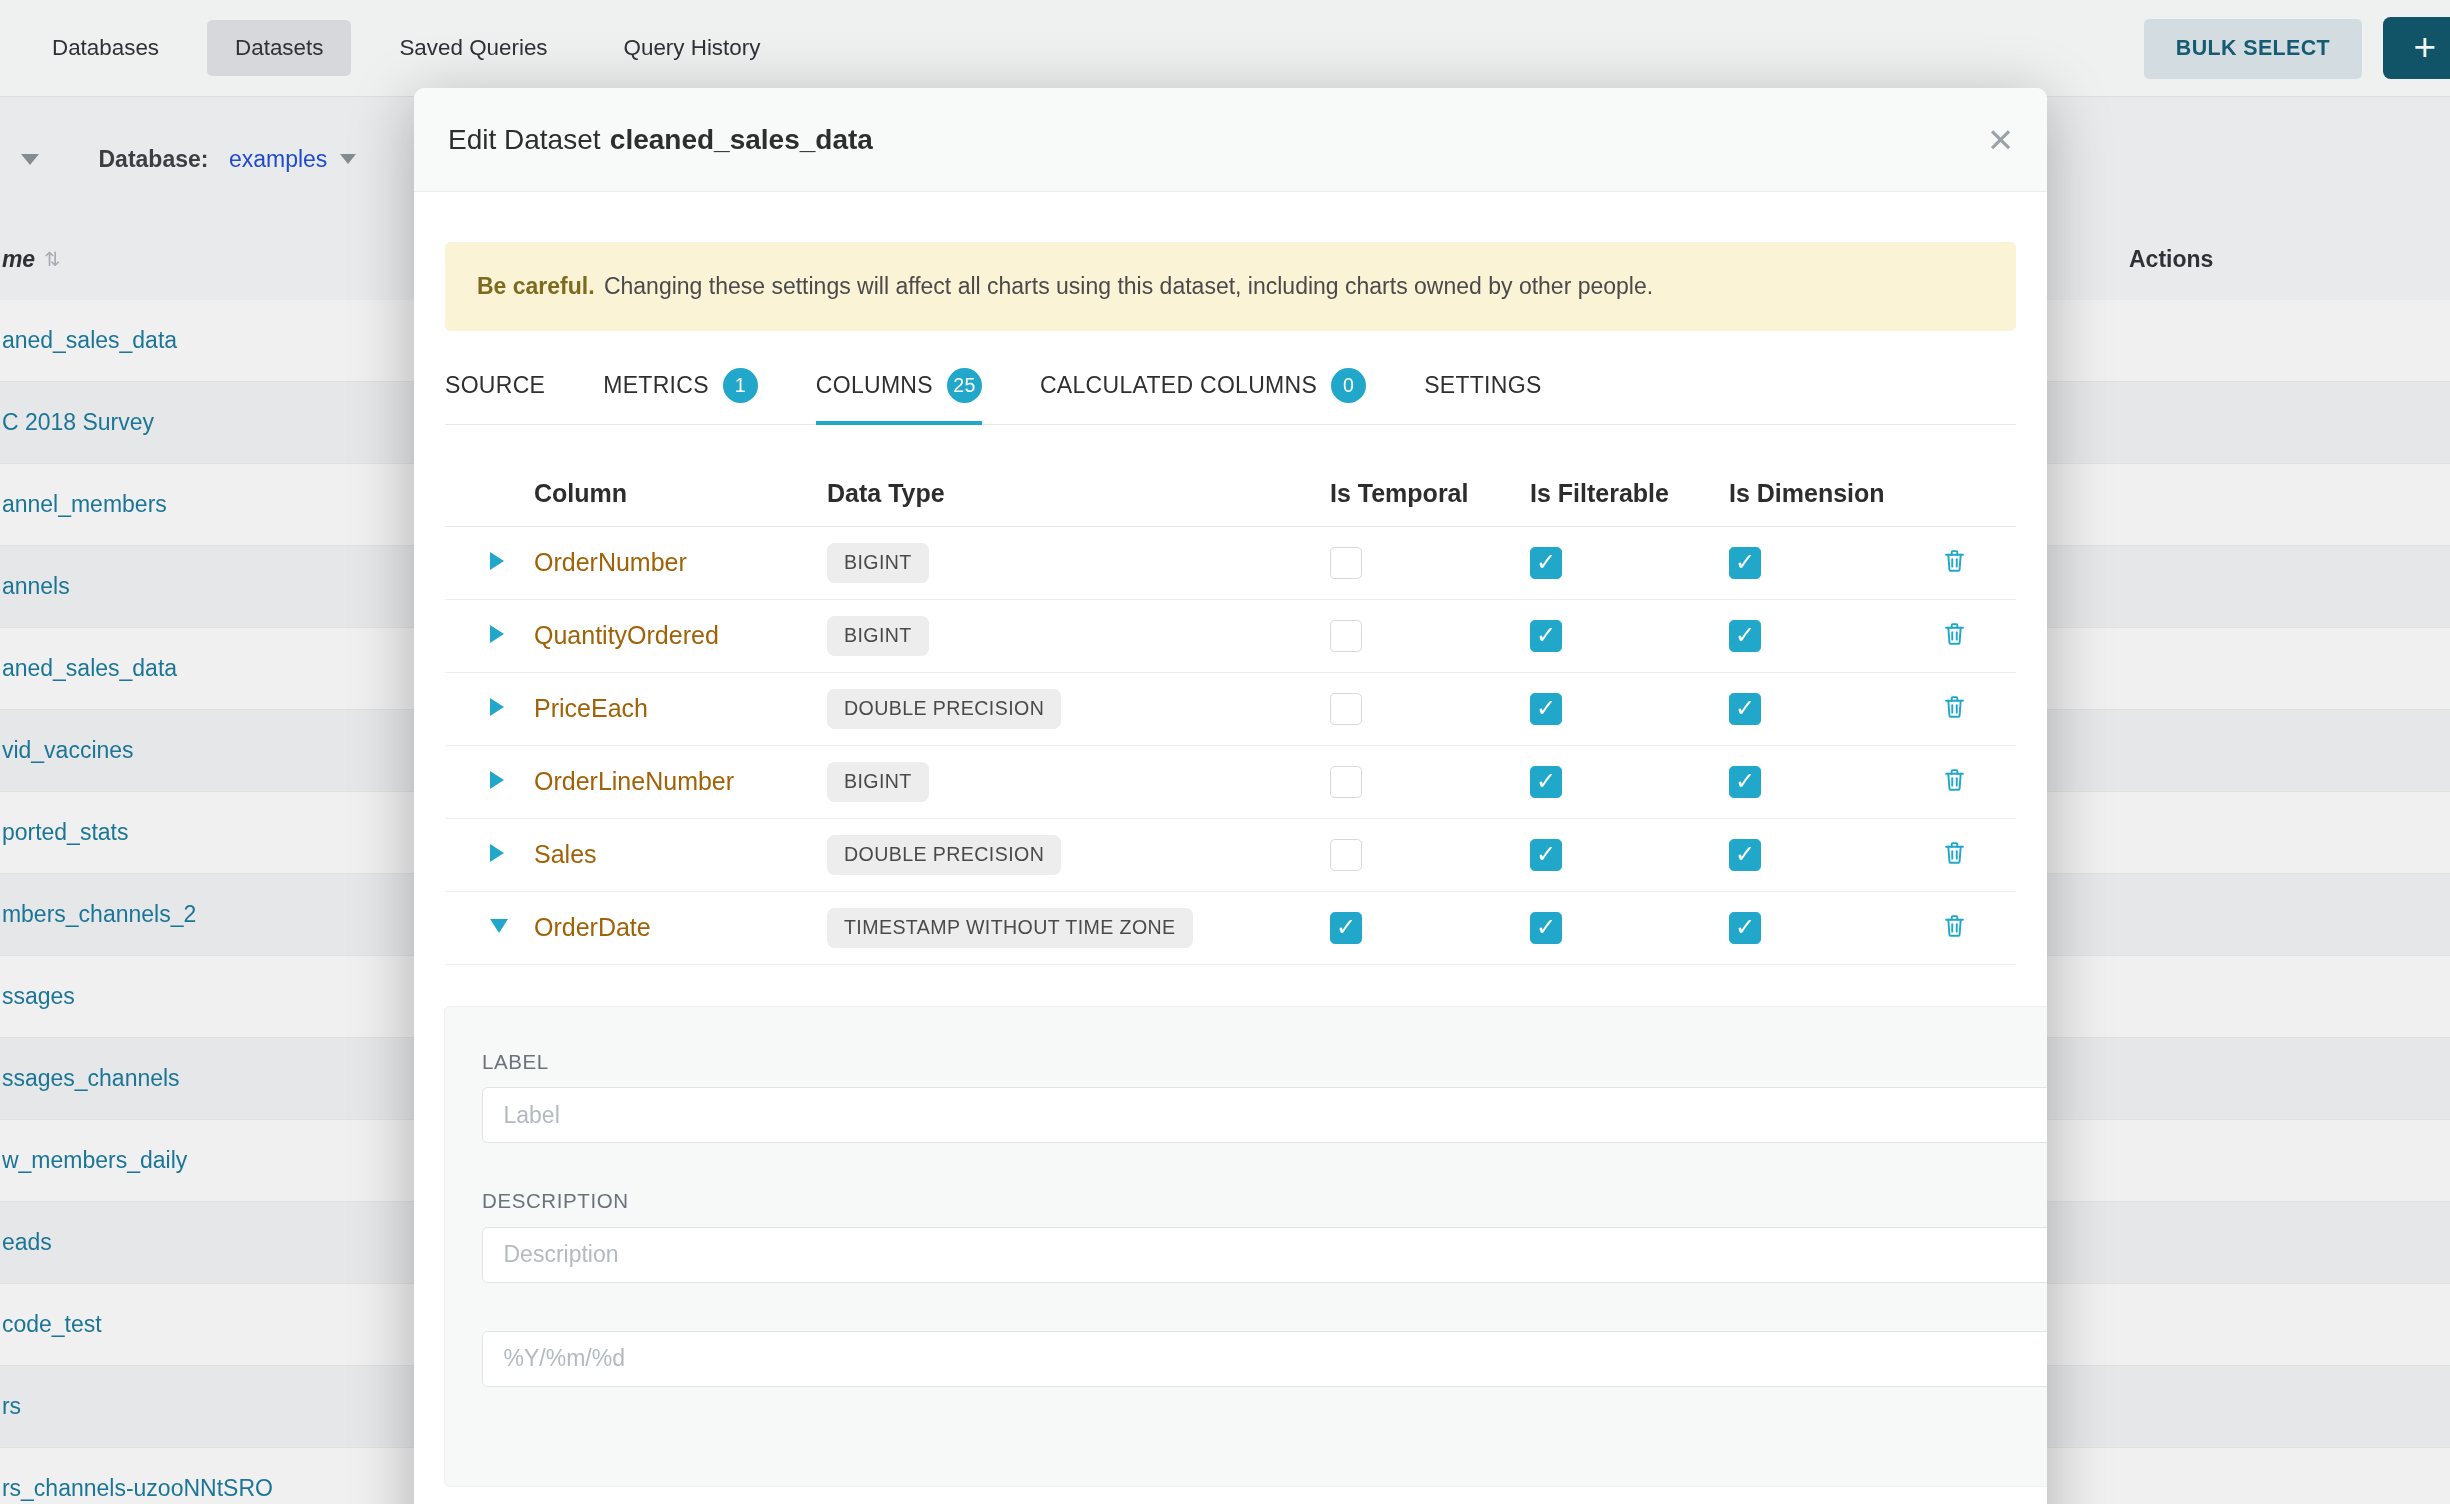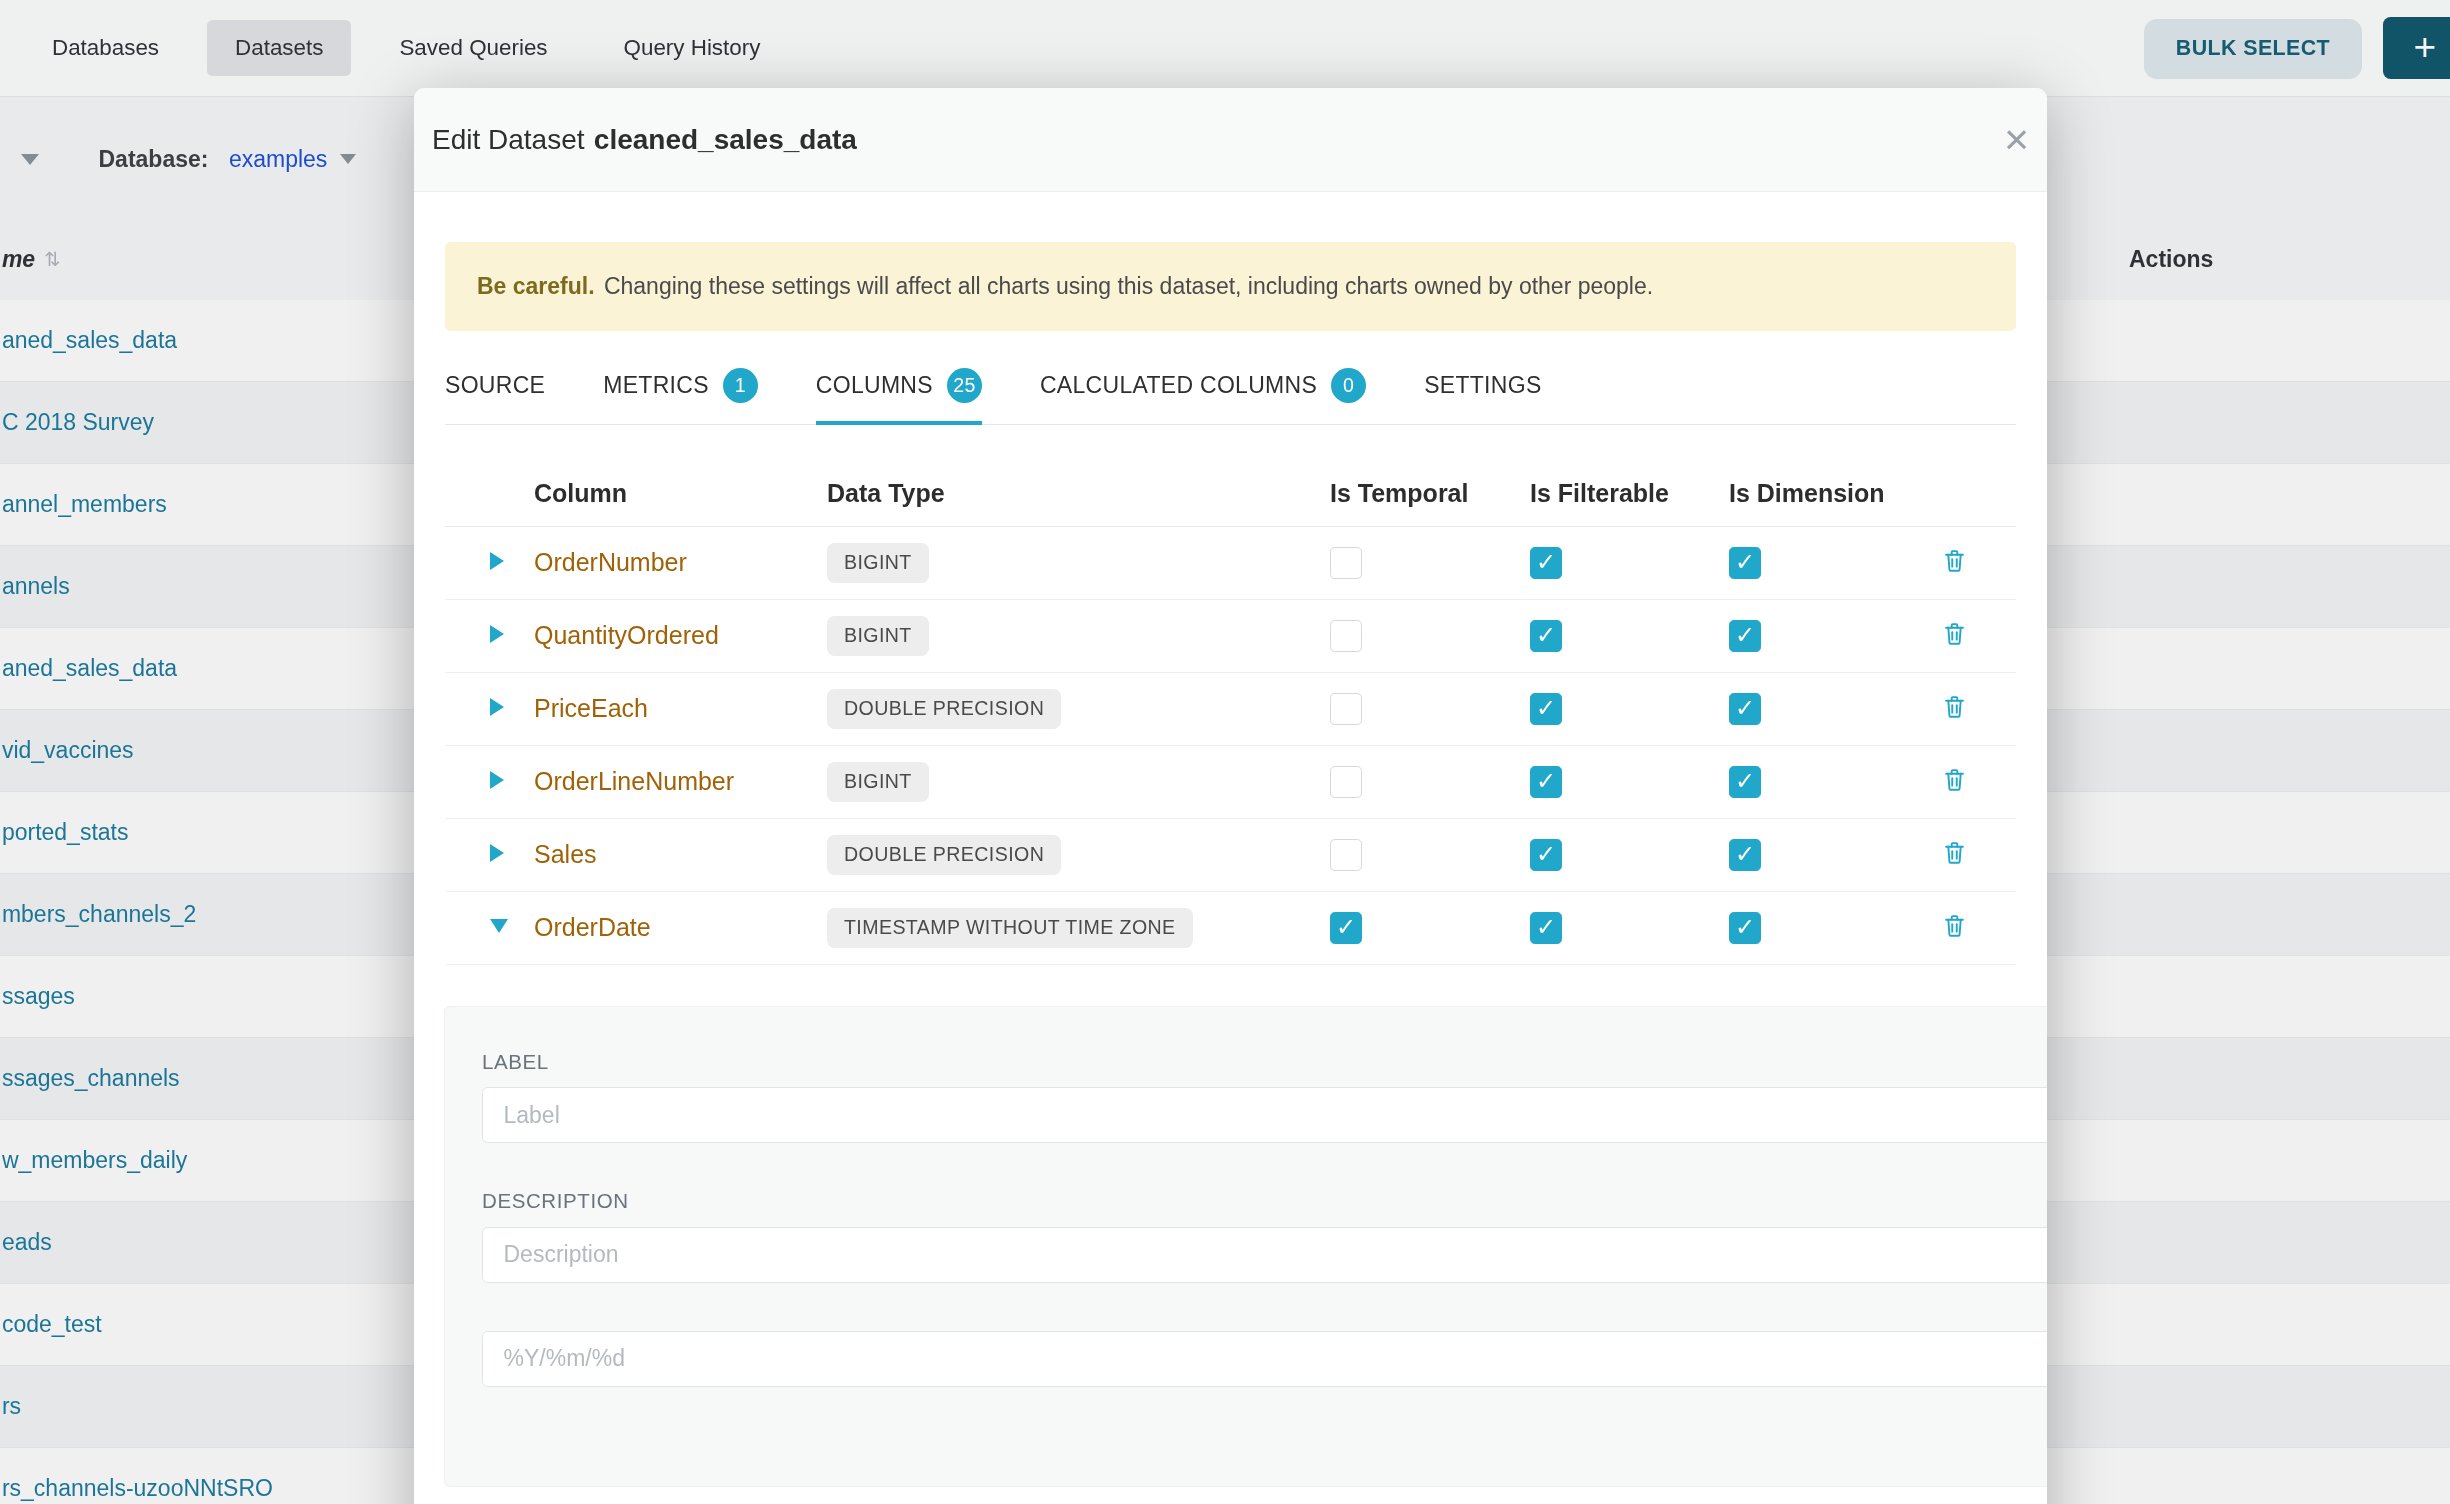--- a/index.html
+++ b/index.html
@@ -15,21 +15,21 @@
     position:absolute; top:0; left:0; right:0; height:97px;
     background:#fafbfb; border-bottom:0.9px solid #e7e8ea;
     display:flex; align-items:center; padding:0 24px; z-index:1;
   }
   .nav-tabs { display:flex; align-items:center; gap:20px; }
   .nav-tab { font-size:22.4px; color:#2f3337; padding:15px 28px; border-radius:5.6px; cursor:pointer; white-space:nowrap; }
   .nav-tab.active { background:#e0e2e5; }
   .bulk-select {
     position:absolute; right:88px; top:18.6px; height:60px; padding:0 32px;
     background:#dde6eb; color:#155e75; font-size:21.4px; font-weight:bold;
-    letter-spacing:0.4px; border:none; border-radius:13px; cursor:pointer;
+    letter-spacing:0.4px; border:none; border-radius:5px; cursor:pointer;
   }
   .add-btn {
     position:absolute; right:-17px; top:17px; width:84px; height:62px;
     background:var(--add-bg); border:none; border-radius:7.5px; cursor:pointer;
     display:flex; align-items:center; justify-content:center;
   }
   .add-btn span { color:#fff; font-size:39px; line-height:39px; margin-top:-2.8px; }
 
   
   .filterbar { position:absolute; top:131px; left:20.5px; height:56px; display:flex; align-items:center; z-index:1; }
@@ -49,21 +49,21 @@
 
   
   .backdrop { position:absolute; inset:0; background:rgba(40,40,40,0.05); z-index:5; }
   .modal {
     position:absolute; left:414px; top:88px; width:1633px; height:1492px;
     background:#fff; border-radius:11.2px; box-shadow:0 13px 65px rgba(0,0,0,0.28);
     z-index:10; overflow:hidden;
   }
   .modal-header {
     height:104px; background:#f8f9f9; border-bottom:0.9px solid #ebedee;
-    display:flex; align-items:center; padding:0 18px;
+    display:flex; align-items:center; padding:0 34px;
   }
   .mt-prefix { font-size:28px; color:#2e2e2e; }
   .mt-name { font-size:28px; font-weight:bold; color:#2e2e2e; margin-left:9.3px; }
   .modal-close { margin-left:auto; font-size:43px; line-height:43px; color:#9aa1a7; cursor:pointer; }
 
   .alert {
     margin:50px 31px 0; height:89px; background:var(--warn-bg); border-radius:5.6px;
     display:flex; align-items:center; padding:0 32px; font-size:23px; color:#4a4a4a;
   }
   .alert-lead { font-weight:bold; color:var(--warn-accent); margin-right:9.3px; white-space:nowrap; }

